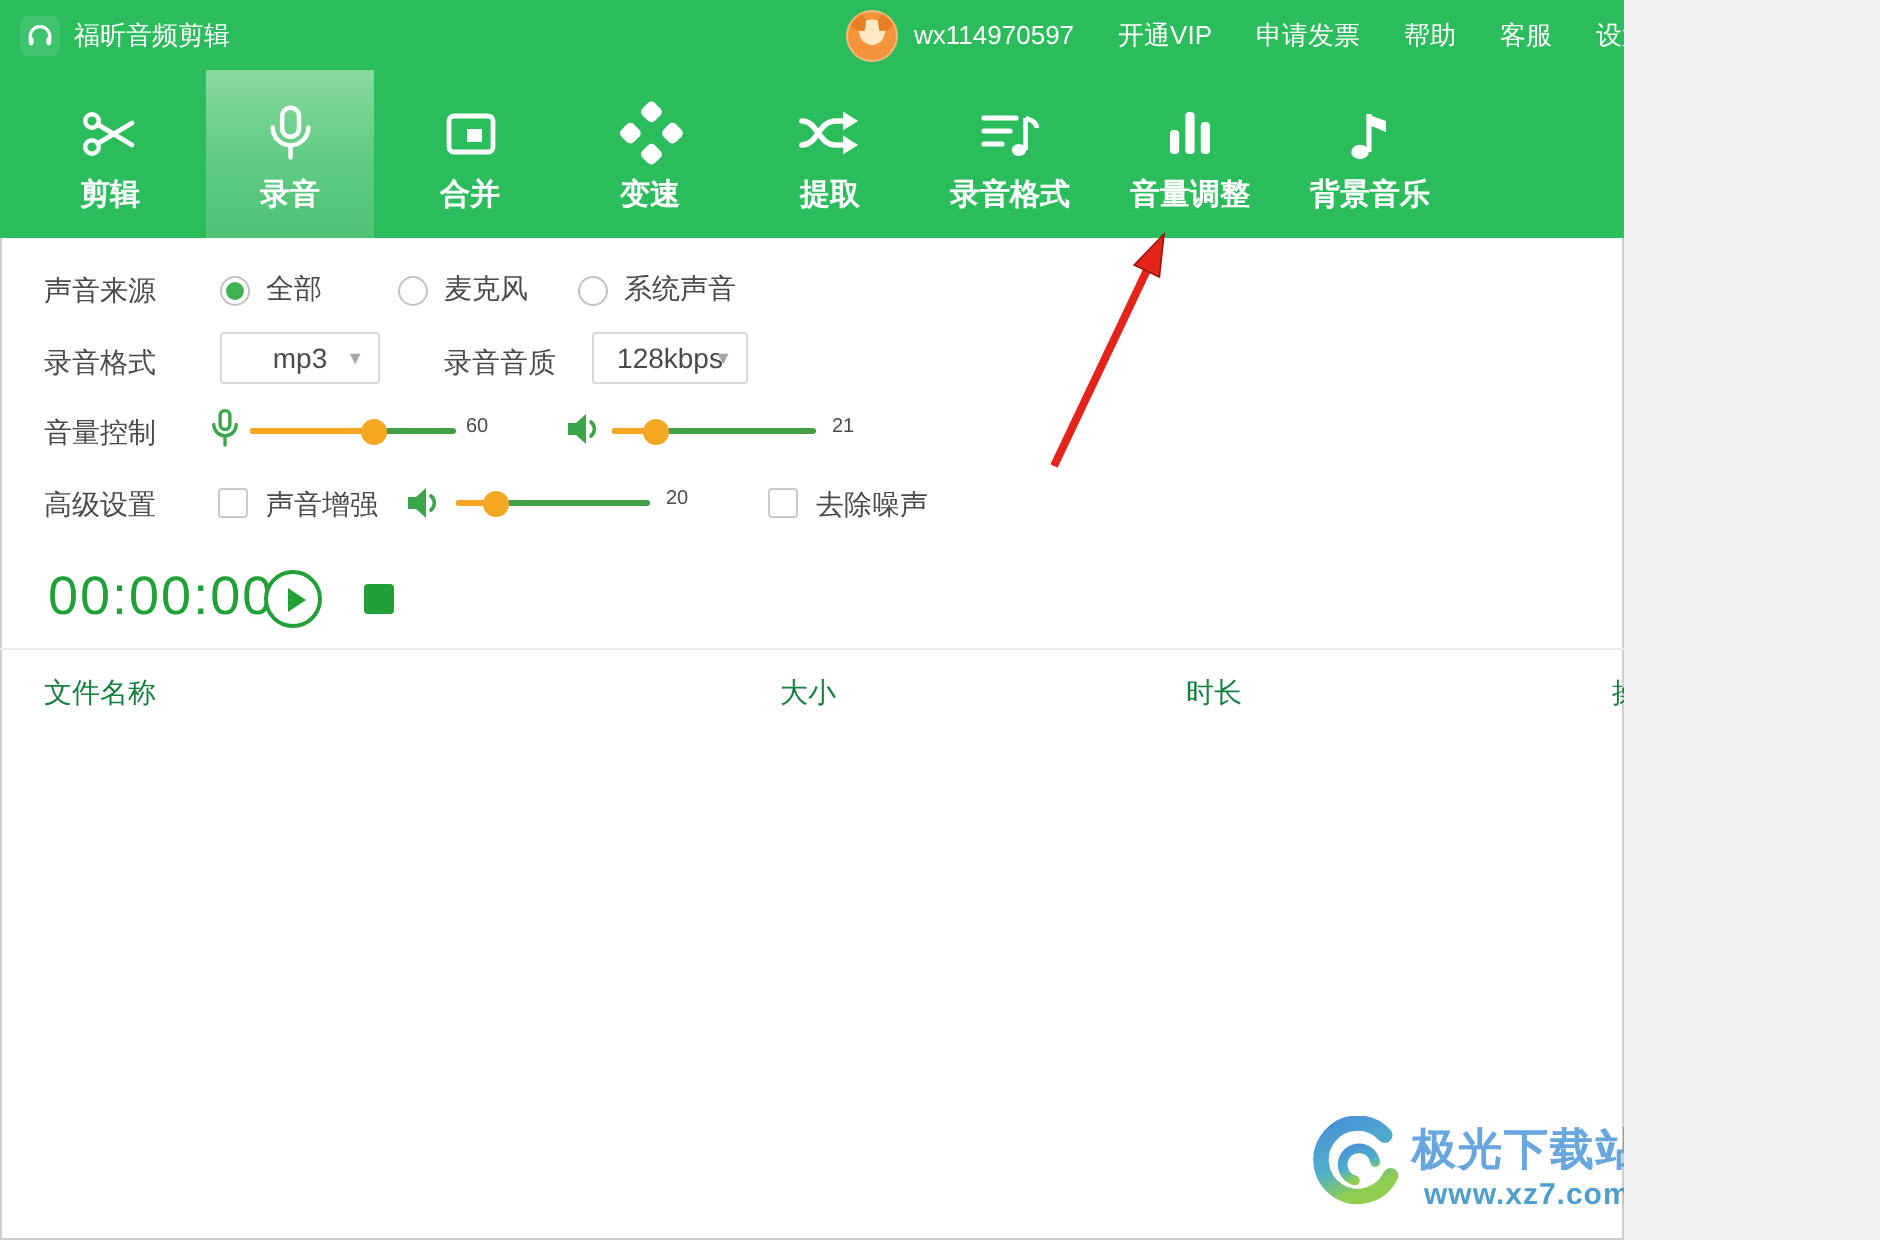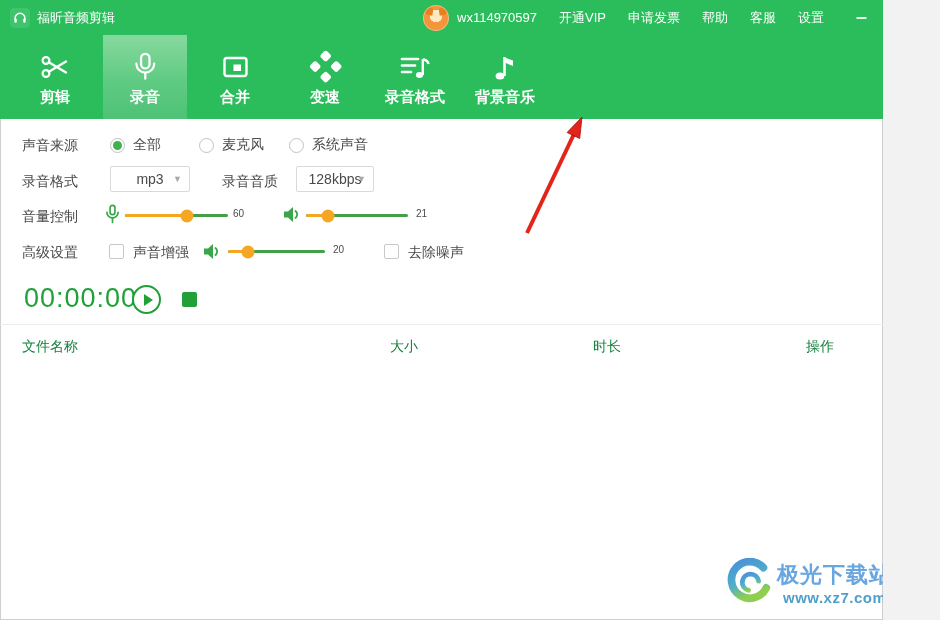--- a/index.html
+++ b/index.html
@@ -1,19 +1,19 @@
 <!DOCTYPE html>
 <html><head>
 <meta charset="utf-8">
 <style>
   * { margin:0; padding:0; box-sizing:border-box; }
   html,body { background:#f2f2f2; }
   body { font-family:"Liberation Sans","DejaVu Sans",sans-serif; }
   #app {
-    position:relative; width:883px; height:620px; background:#ffffff;
+    position:relative; width:812px; height:620px; background:#ffffff;
     overflow:hidden; outline:1px solid #cfcfcf; outline-offset:-1px;
   }
 
   
   .titlebar {
     position:absolute; left:0; top:0; width:940px; height:35px;
     background:#2bbd5c; display:flex; align-items:center; color:#fff;
   }
   .applogo {
     width:20px; height:20px; margin-left:10px; border-radius:4px;
@@ -185,35 +185,56 @@
             <rect x="12" y="1.5" width="8.5" height="8.5" rx="2.4" transform="rotate(45 16.2 5.7)"></rect>
             <rect x="12" y="22" width="8.5" height="8.5" rx="2.4" transform="rotate(45 16.2 26.2)"></rect>
             <rect x="1.8" y="11.8" width="8.5" height="8.5" rx="2.4" transform="rotate(45 6 16)"></rect>
             <rect x="22.2" y="11.8" width="8.5" height="8.5" rx="2.4" transform="rotate(45 26.4 16)"></rect>
           </g>
         </svg>
       </span>
       <span class="tlabel">变速</span>
     </div>
 
+    <div class="tab">
+      <span class="ticon">
+        <svg width="34" height="31" viewBox="0 0 34 31">
+          <path d="M3,9.5 C11,9.5 11,21.5 20,21.5 L24,21.5" fill="none" stroke="#fff" stroke-width="2.8" stroke-linecap="round"></path>
+          <path d="M3,21.5 C11,21.5 11,9.5 20,9.5 L24,9.5" fill="none" stroke="#fff" stroke-width="2.8" stroke-linecap="round"></path>
+          <polygon points="23.5,4.8 31,9.5 23.5,14.2" fill="#fff"></polygon>
+          <polygon points="23.5,16.8 31,21.5 23.5,26.2" fill="#fff"></polygon>
+        </svg>
+      </span>
+      <span class="tlabel">提取</span>
+    </div>
 
     <div class="tab">
       <span class="ticon">
         <svg width="34" height="31" viewBox="0 0 34 31">
           <line x1="4" y1="8" x2="20" y2="8" stroke="#fff" stroke-width="2.6" stroke-linecap="round"></line>
           <line x1="4" y1="14.5" x2="17" y2="14.5" stroke="#fff" stroke-width="2.6" stroke-linecap="round"></line>
           <line x1="4" y1="21" x2="13" y2="21" stroke="#fff" stroke-width="2.6" stroke-linecap="round"></line>
           <ellipse cx="21.5" cy="24" rx="3.6" ry="3" fill="#fff"></ellipse>
           <line x1="24.8" y1="24" x2="24.8" y2="8" stroke="#fff" stroke-width="2.4"></line>
           <path d="M24.8,8 C27,9 30,9.5 30.5,13" fill="none" stroke="#fff" stroke-width="2.4"></path>
         </svg>
       </span>
       <span class="tlabel">录音格式</span>
     </div>
 
+    <div class="tab">
+      <span class="ticon">
+        <svg width="30" height="31" viewBox="0 0 30 31">
+          <rect x="5" y="14" width="4.6" height="12" rx="2" fill="#fff"></rect>
+          <rect x="12.7" y="5" width="4.6" height="21" rx="2" fill="#fff"></rect>
+          <rect x="20.4" y="10" width="4.6" height="16" rx="2" fill="#fff"></rect>
+        </svg>
+      </span>
+      <span class="tlabel">音量调整</span>
+    </div>
 
     <div class="tab">
       <span class="ticon">
         <svg width="30" height="32" viewBox="0 0 30 32">
           <ellipse cx="10" cy="25" rx="4.4" ry="3.6" fill="#fff"></ellipse>
           <rect x="13.2" y="6" width="2.6" height="19" fill="#fff"></rect>
           <path d="M13.2,6 L23,9.5 L23,15 L15.8,12" fill="#fff"></path>
         </svg>
       </span>
       <span class="tlabel">背景音乐</span>

